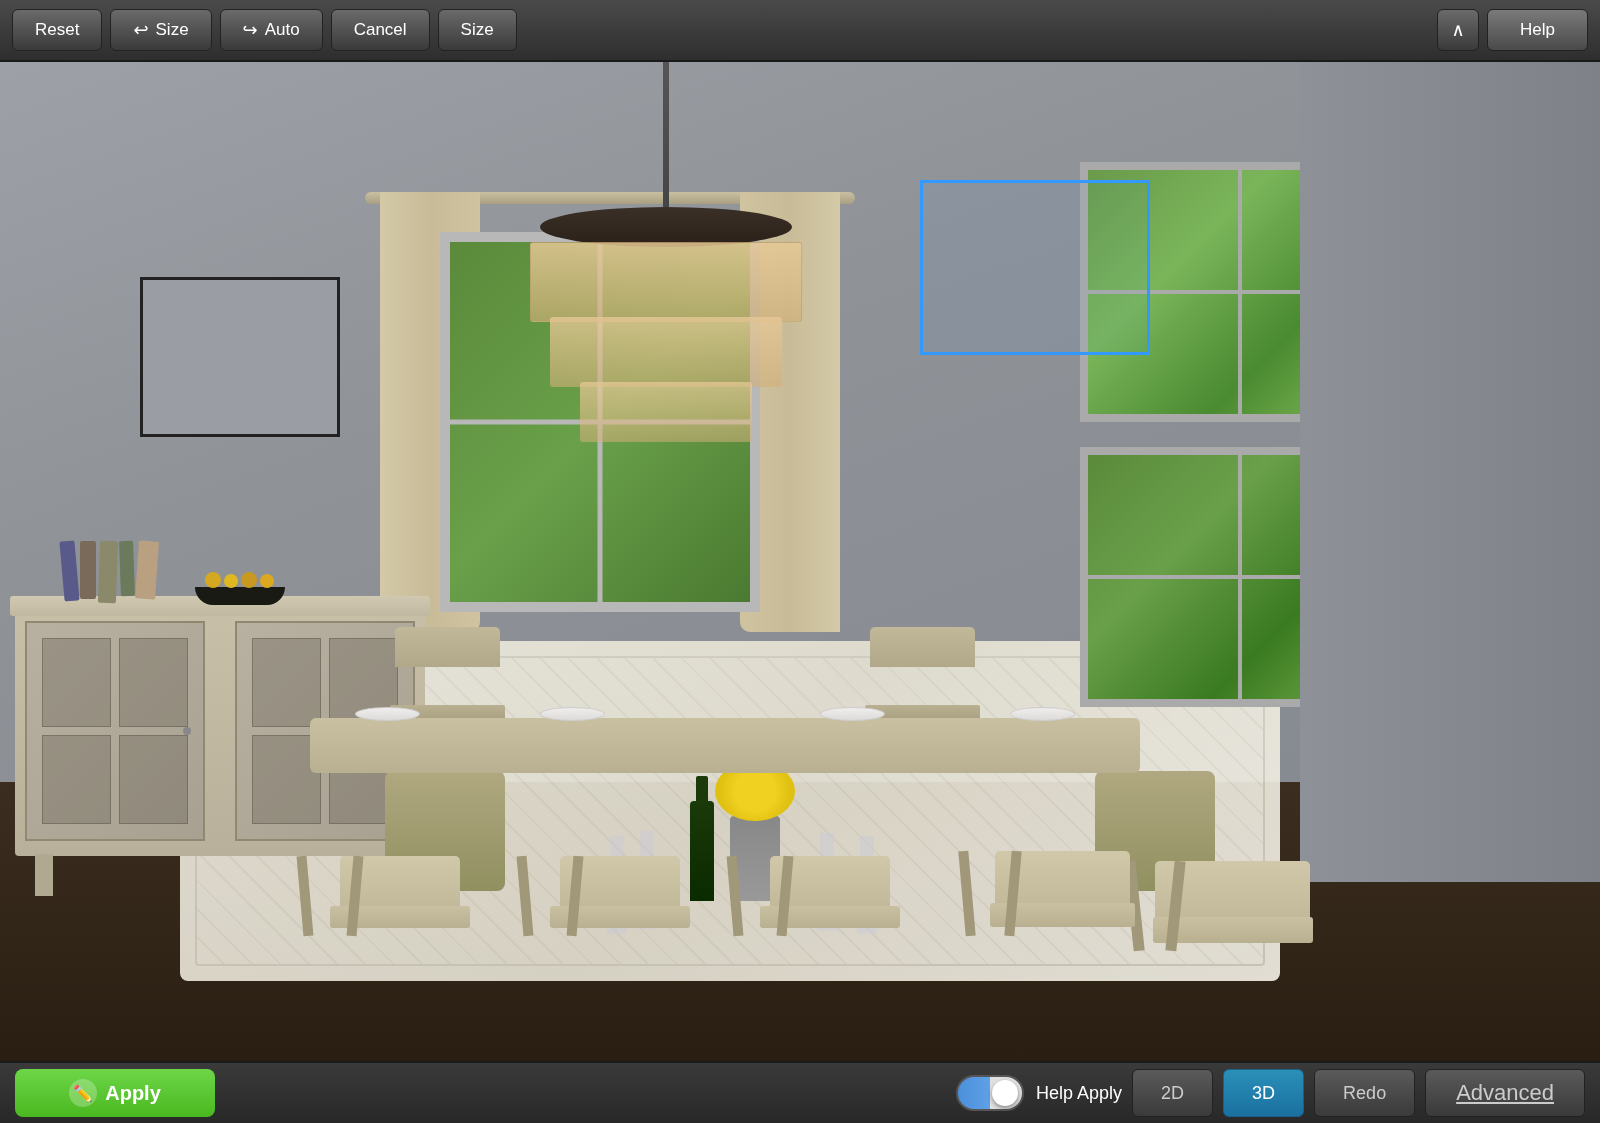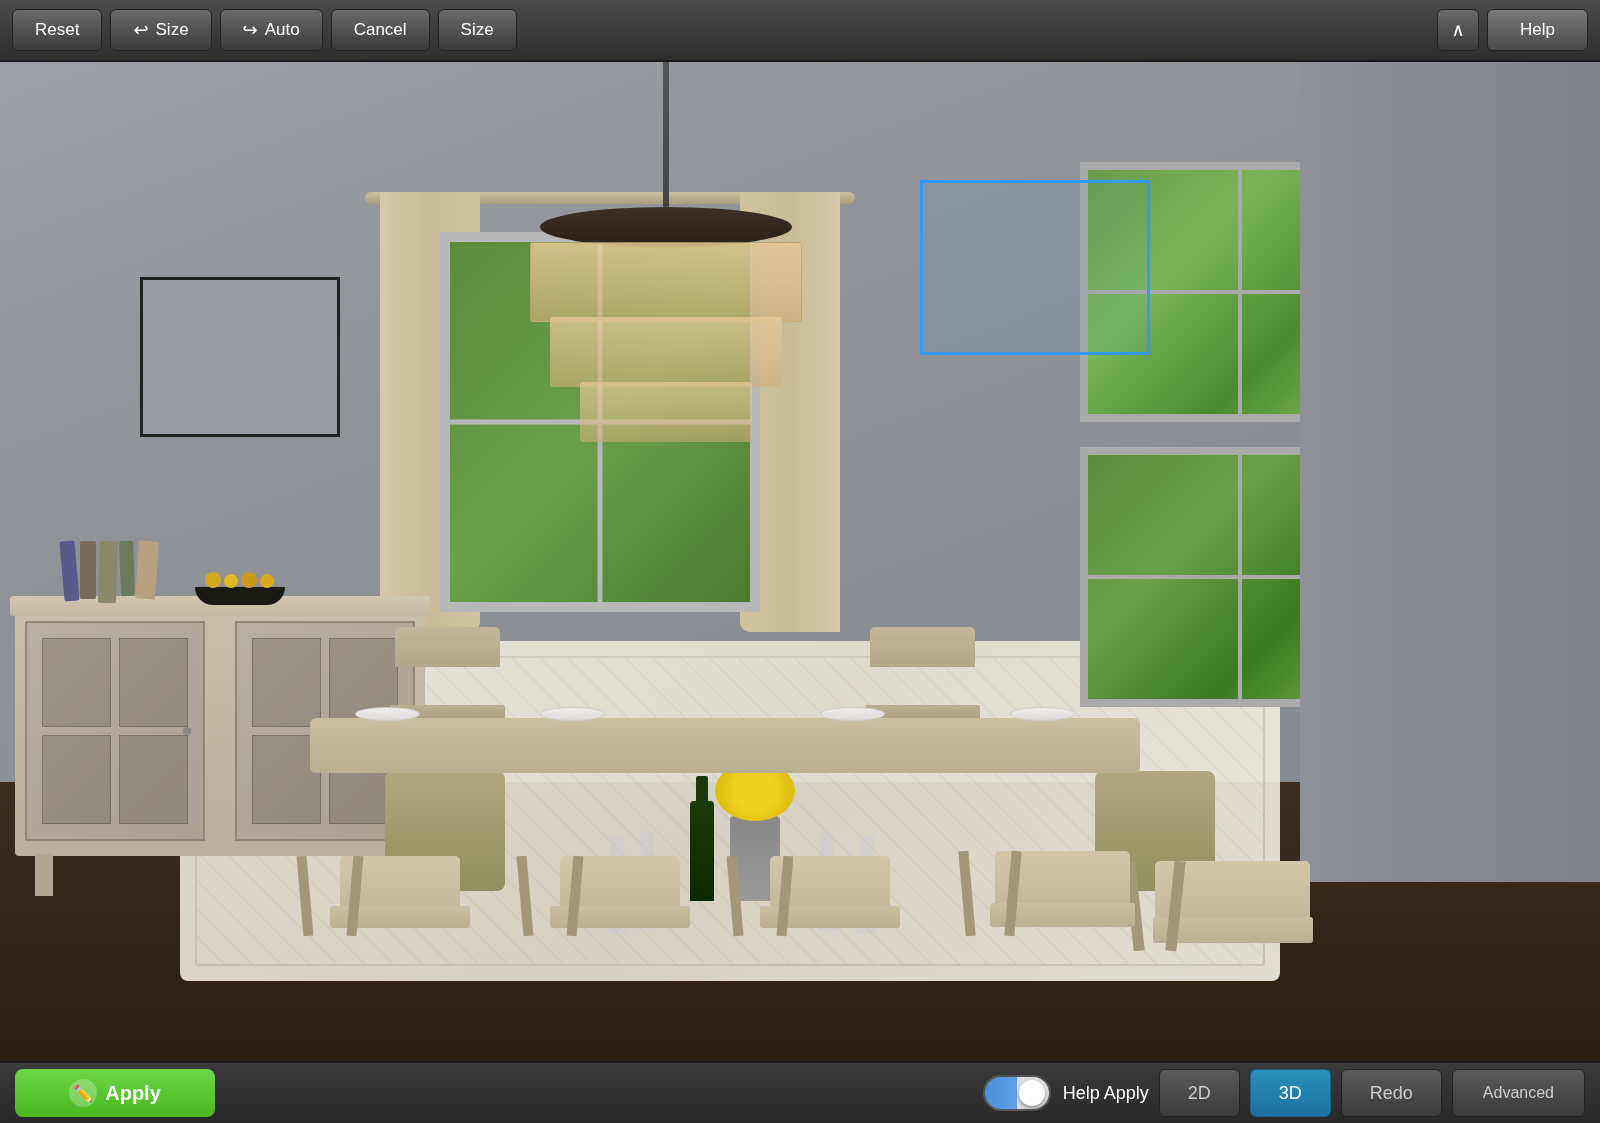--- a/index.html
+++ b/index.html
@@ -515,22 +515,23 @@
       font-size: 18px;
       cursor: pointer;
     }
     .advanced-btn {
       height: 48px;
       padding: 0 30px;
       background: linear-gradient(to bottom, #5a5a5a, #3a3a3a);
       border: 1px solid #222;
       border-radius: 6px;
       color: #ccc;
-      font-size: 16px;
+      font-size: 22px;
       cursor: pointer;
+      text-decoration: underline;
     }
   </style>
 </head>
 <body>
 
 <div id="toolbar">
   <button class="toolbar-btn">Reset</button>
   <button class="toolbar-btn">
     <span class="icon">↩</span>
     <span>Size</span>

